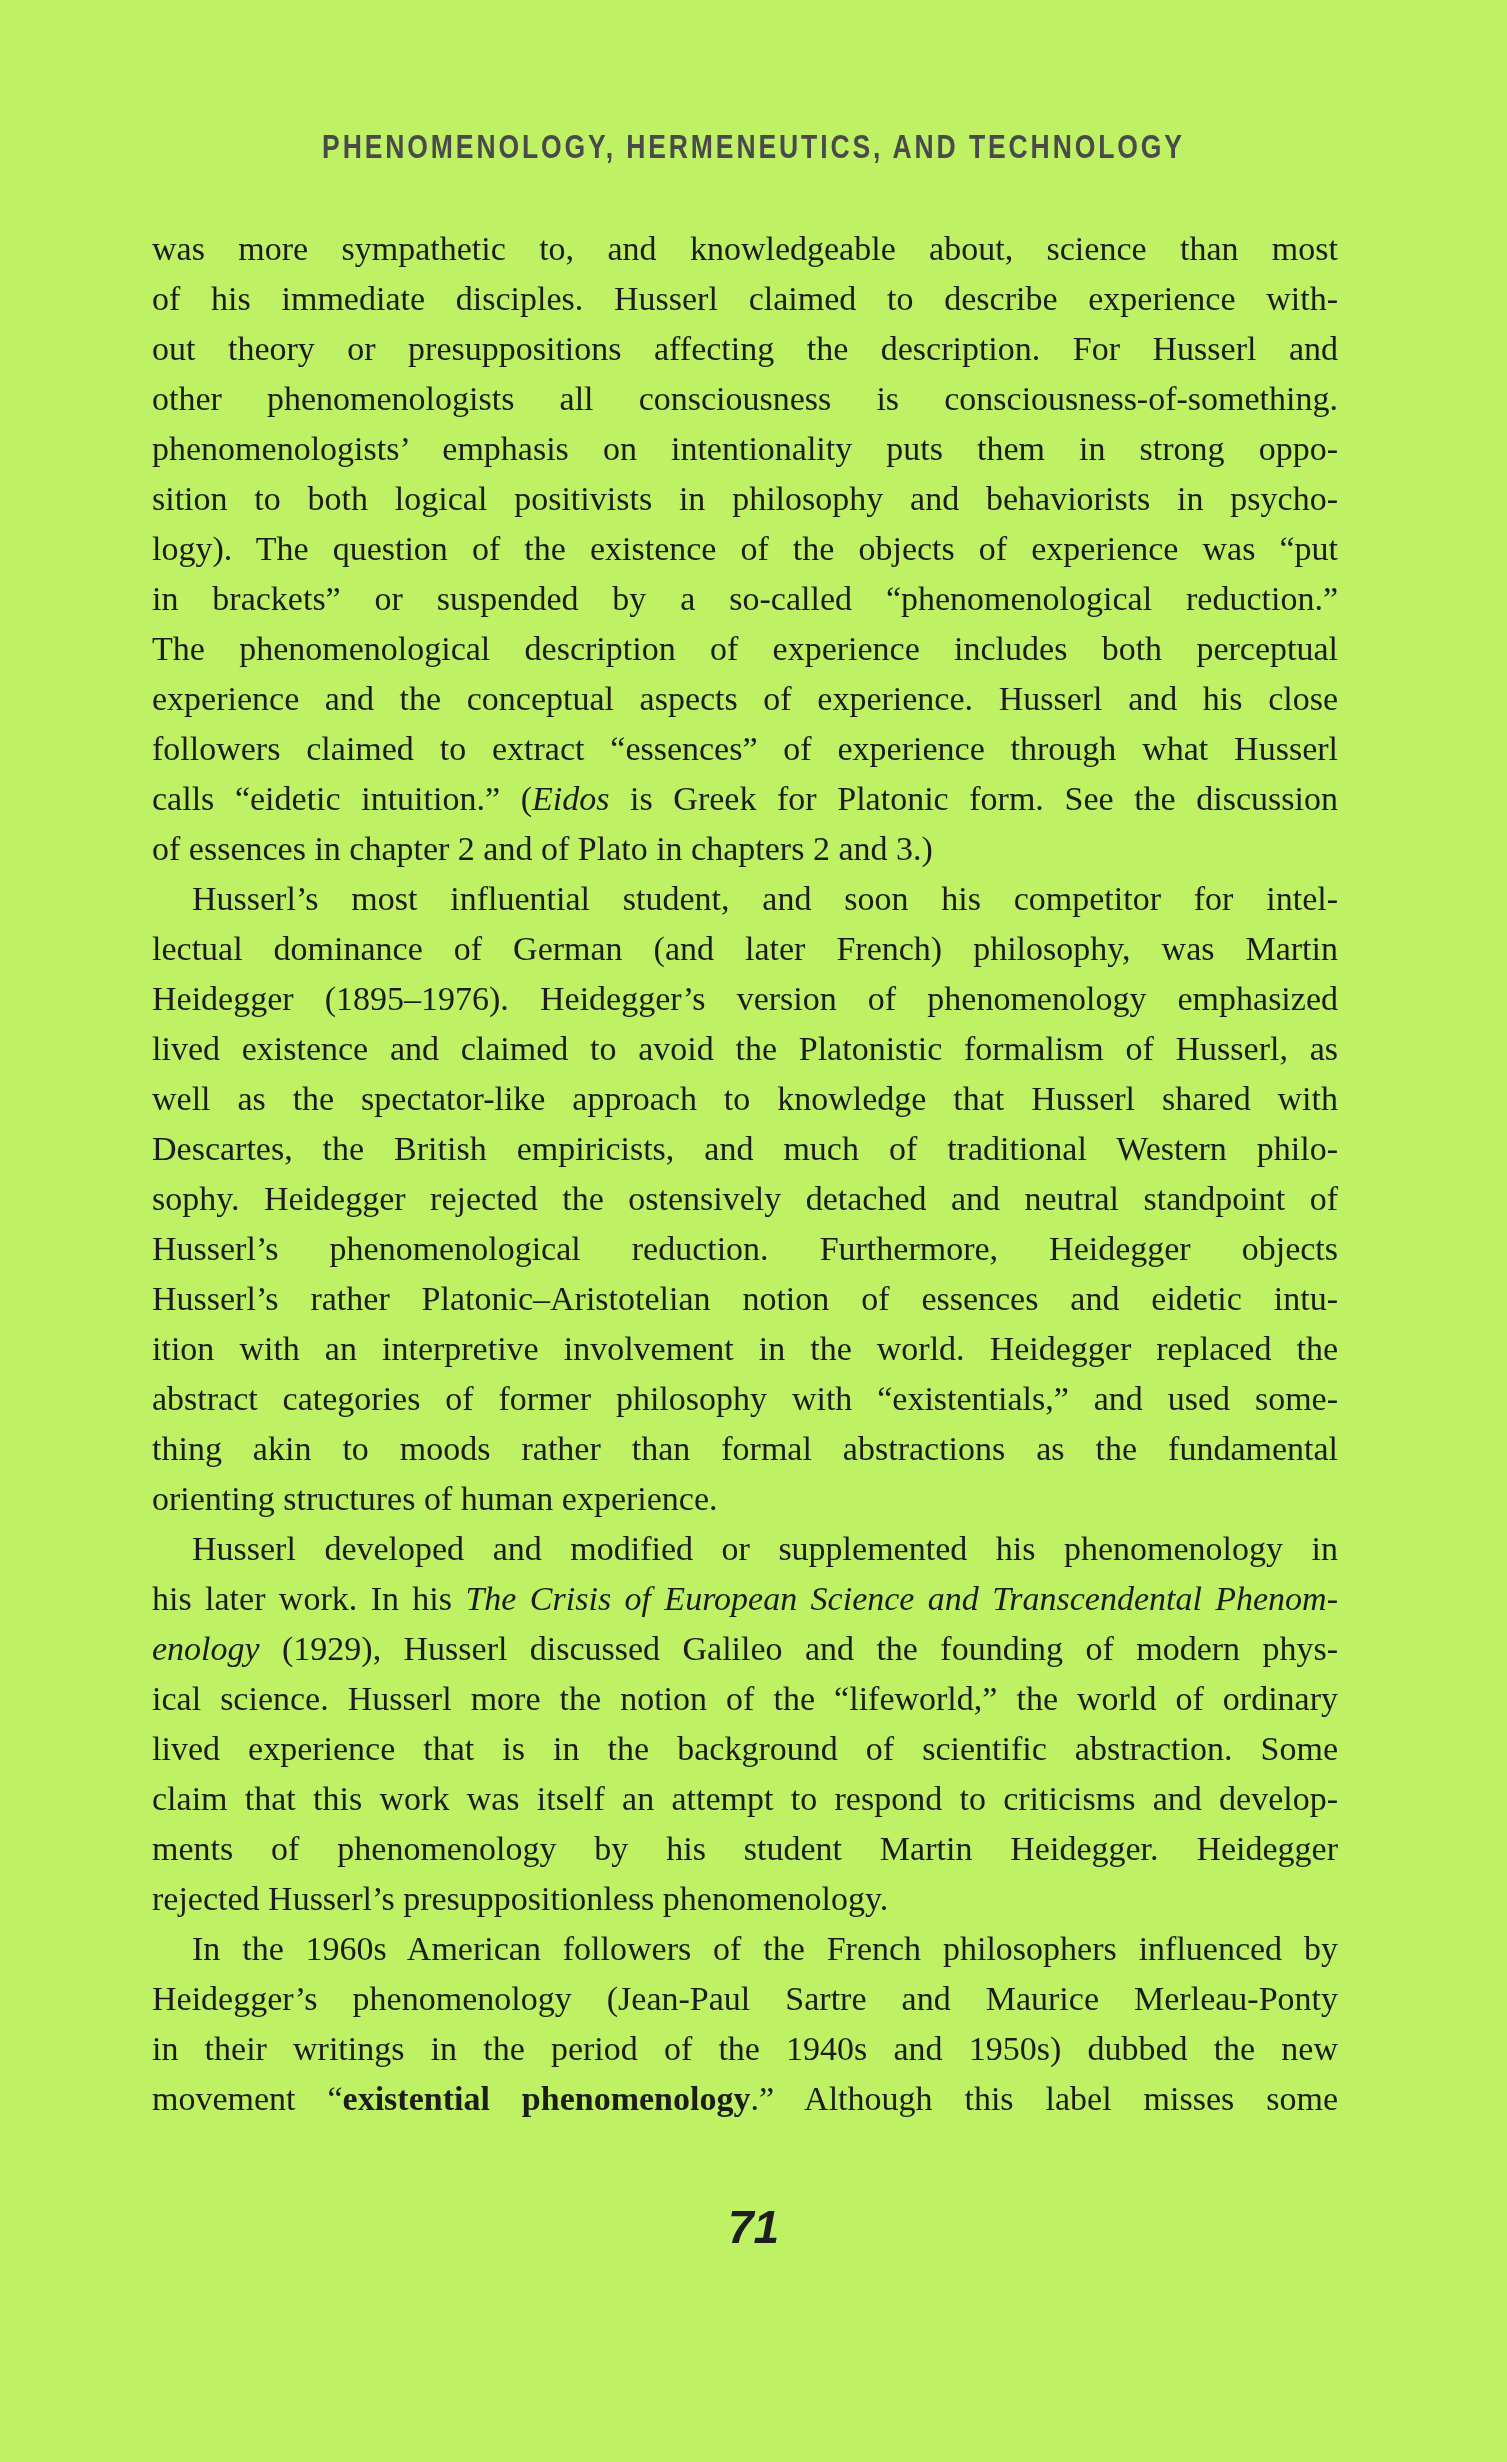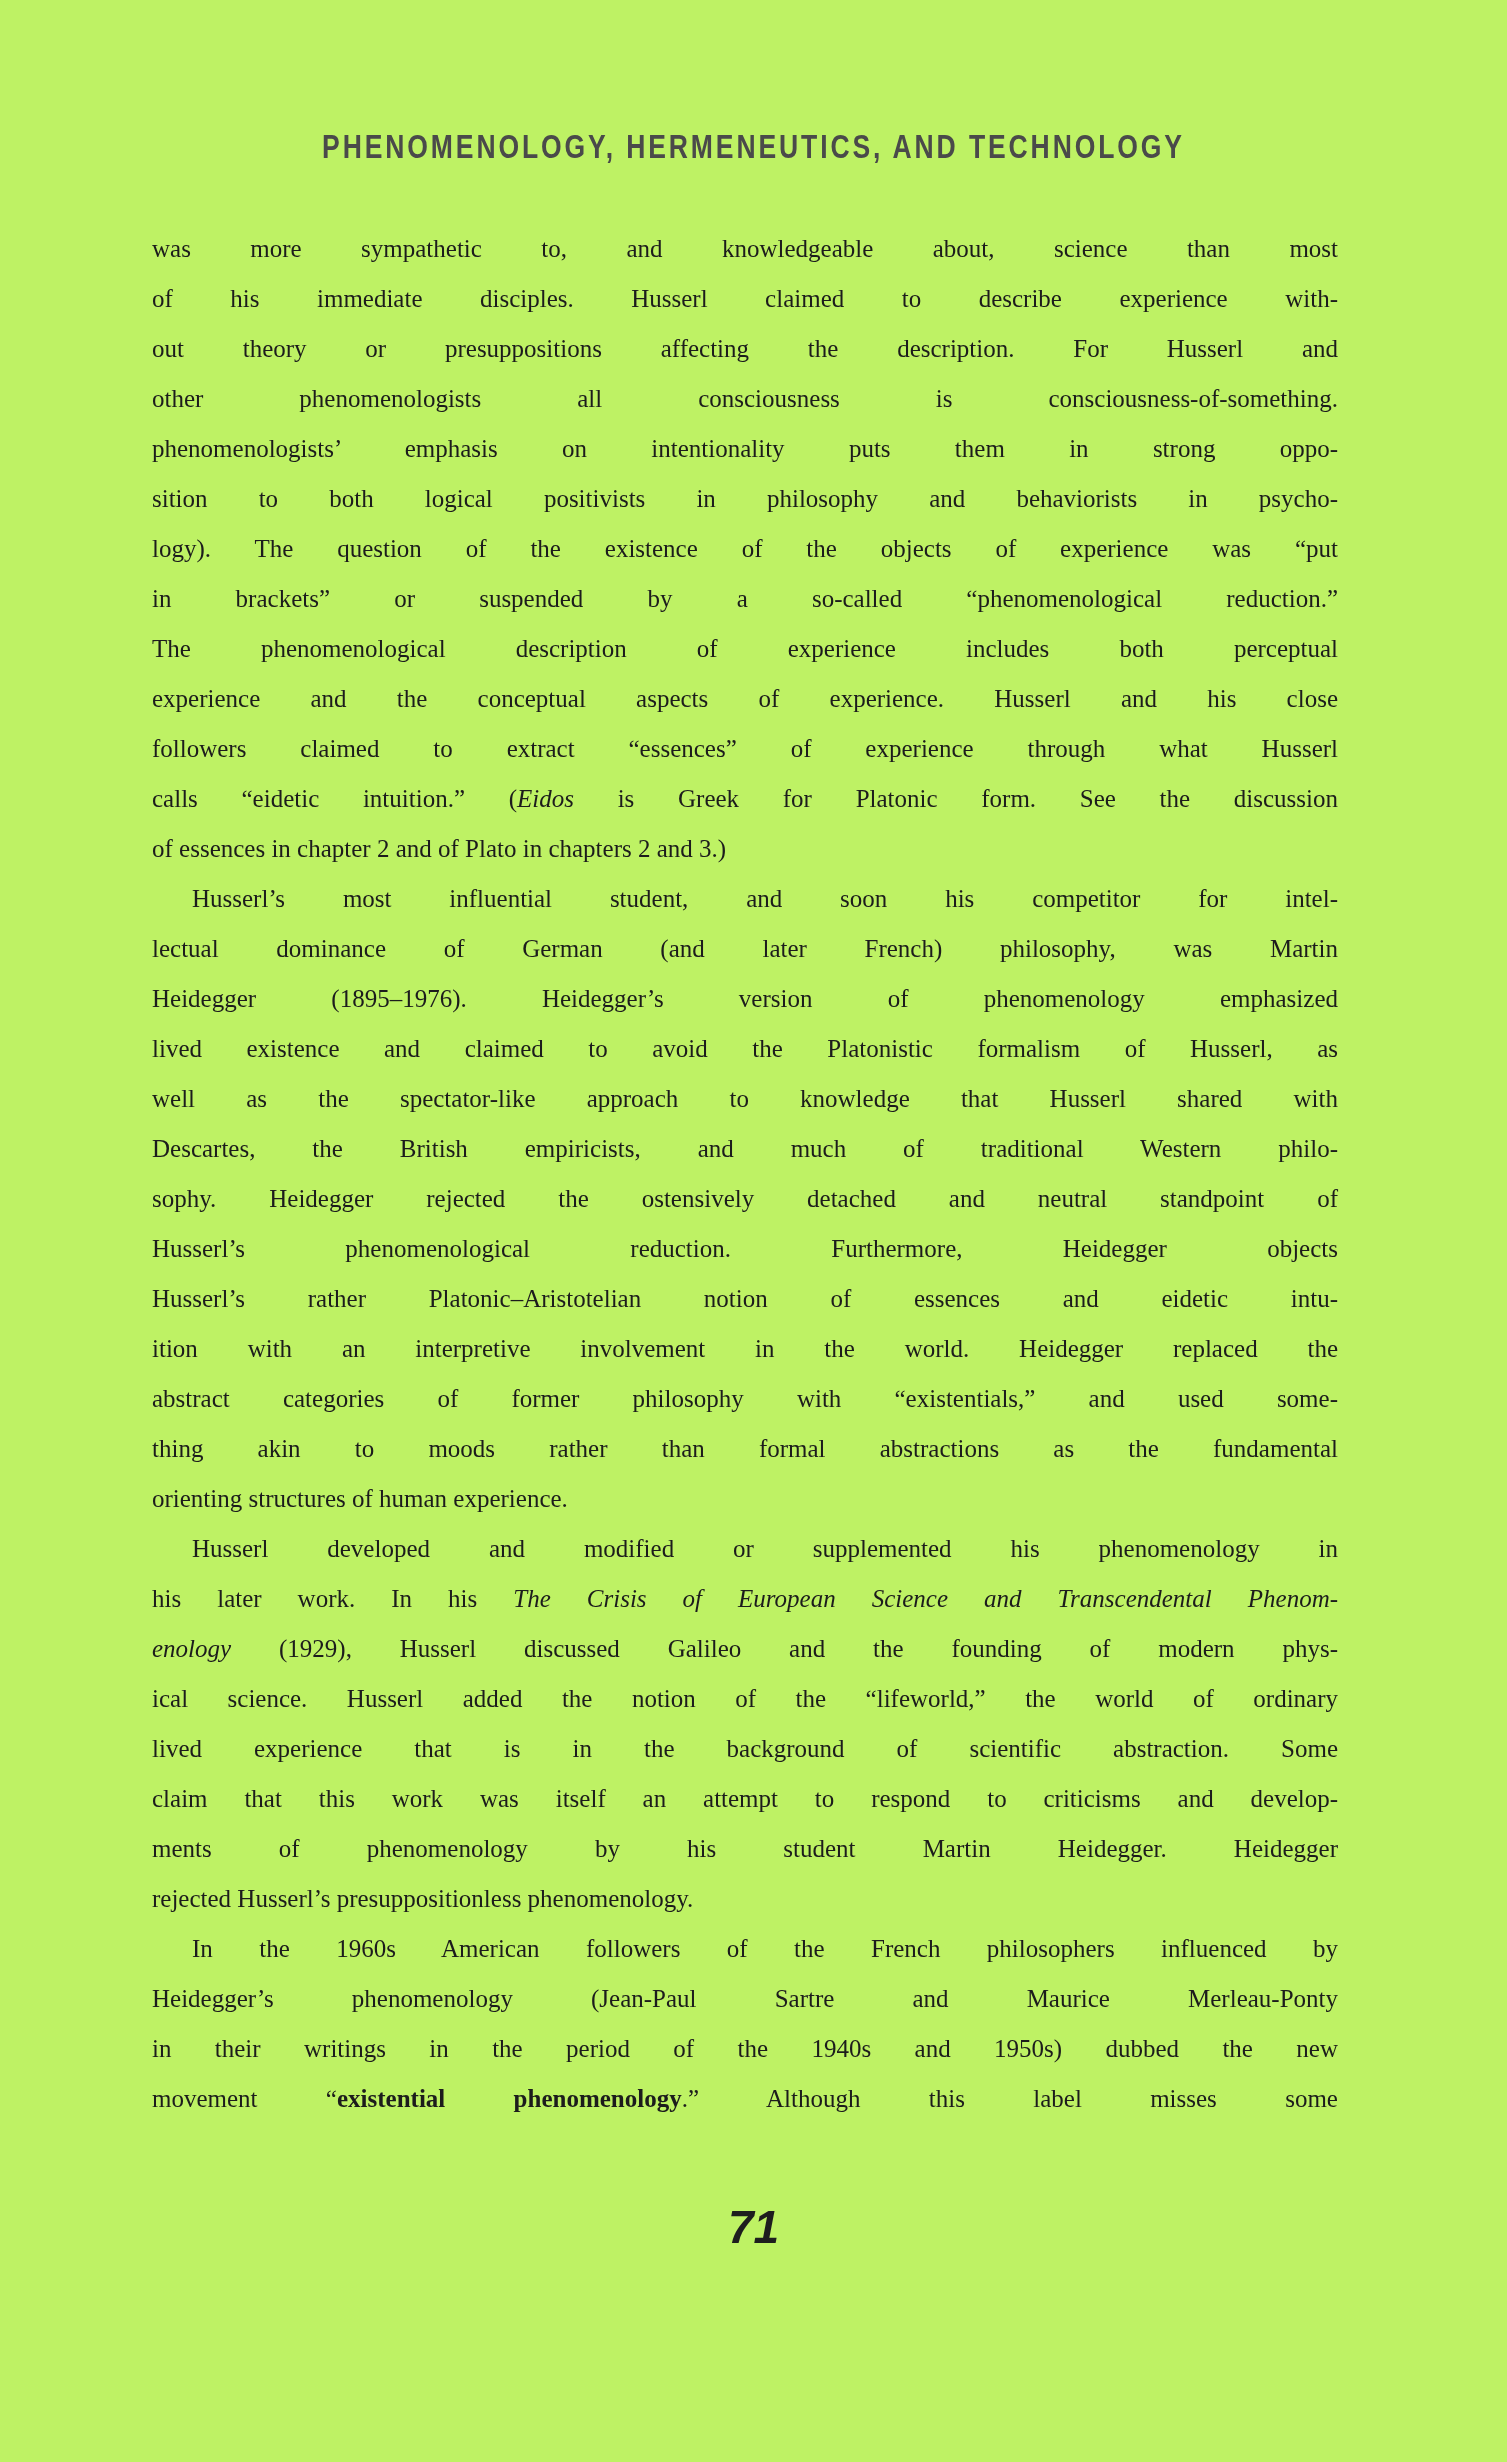--- a/index.html
+++ b/index.html
@@ -6,21 +6,21 @@
   body { width: 1507px; height: 2462px; position: relative; overflow: hidden; }
   .page { position: absolute; left: 0; top: 0; width: 1507px; height: 2462px; background: #bef264; }
   .running-head {
     position: absolute; left: 0; right: 0; top: 127px; text-align: center;
     font-family: "Liberation Sans", sans-serif; font-weight: bold;
     font-size: 34px; letter-spacing: 3.7px; color: #4a4a4a;
     transform: scaleX(0.78); transform-origin: center; white-space: nowrap;
   }
   .body-text {
     position: absolute; left: 152px; width: 1186px; top: 224px;
-    font-family: "Liberation Serif", serif; font-size: 25px; color: #1c1c1c;
+    font-family: "Liberation Serif", serif; font-size: 34px; color: #1c1c1c;
   }
   .line {
     display: block; height: 50px; line-height: 50px; white-space: nowrap;
     text-align: justify; text-align-last: justify;
   }
   .line.last { text-align-last: left; }
   .line.indent { padding-left: 40px; }
   .b { font-weight: bold; }
   .i { font-style: italic; }
   .page-number {
@@ -62,21 +62,21 @@
         <span class="line"><span>Husserl’s rather Platonic–Aristotelian notion of essences and eidetic intu-</span></span>
         <span class="line"><span>ition with an interpretive involvement in the world. Heidegger replaced the</span></span>
         <span class="line"><span>abstract categories of former philosophy with “existentials,” and used some-</span></span>
         <span class="line"><span>thing akin to moods rather than formal abstractions as the fundamental</span></span>
         <span class="line last"><span>orienting structures of human experience.</span></span>
       </div>
       <div>
         <span class="line indent"><span>Husserl developed and modified or supplemented his phenomenology in</span></span>
         <span class="line"><span>his later work. In his </span><span class="i">The Crisis of European Science and Transcendental Phenom-</span></span>
         <span class="line"><span class="i">enology</span><span> (1929), Husserl discussed Galileo and the founding of modern phys-</span></span>
-        <span class="line"><span>ical science. Husserl added the notion of the “lifeworld,” the world of ordinary</span></span>
+        <span class="line"><span>ical science. Husserl more the notion of the “lifeworld,” the world of ordinary</span></span>
         <span class="line"><span>lived experience that is in the background of scientific abstraction. Some</span></span>
         <span class="line"><span>claim that this work was itself an attempt to respond to criticisms and develop-</span></span>
         <span class="line"><span>ments of phenomenology by his student Martin Heidegger. Heidegger</span></span>
         <span class="line last"><span>rejected Husserl’s presuppositionless phenomenology.</span></span>
       </div>
       <div>
         <span class="line indent"><span>In the 1960s American followers of the French philosophers influenced by</span></span>
         <span class="line"><span>Heidegger’s phenomenology (Jean-Paul Sartre and Maurice Merleau-Ponty</span></span>
         <span class="line"><span>in their writings in the period of the 1940s and 1950s) dubbed the new</span></span>
         <span class="line"><span>movement “</span><span class="b">existential phenomenology</span><span>.” Although this label misses some</span></span>

